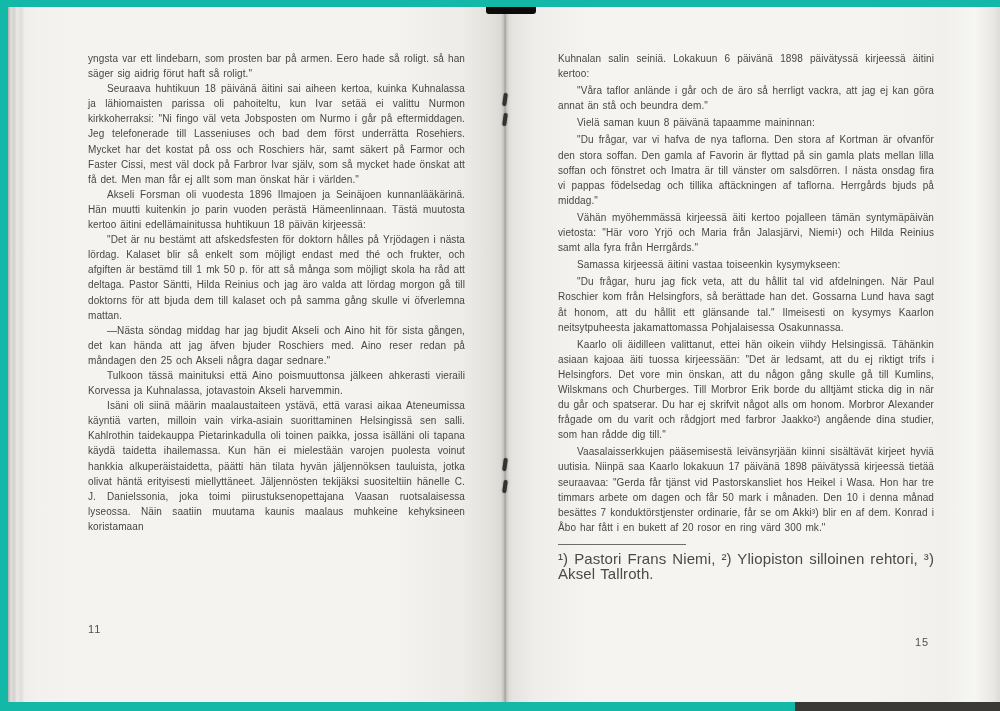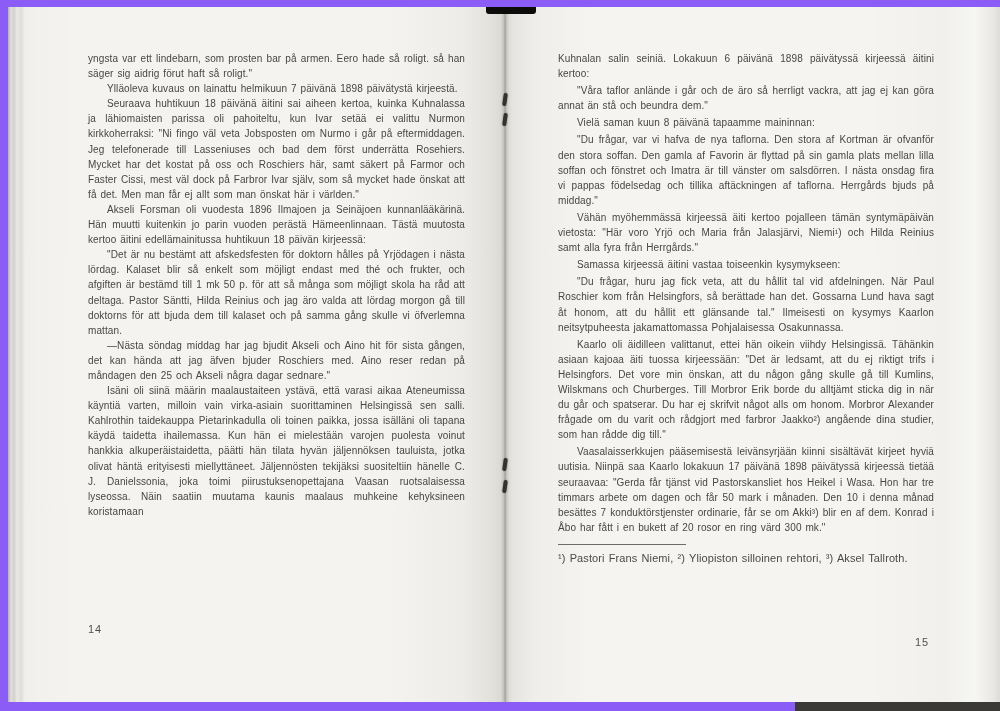--- a/index.html
+++ b/index.html
@@ -1,18 +1,18 @@
 <!DOCTYPE html>
 <html><head>
 <meta charset="utf-8">
 <style>
   html,body { margin:0; padding:0; background:#111; }
   .frame {
     position:relative; width:1000px; height:711px; overflow:hidden;
-    background:#8b5cf6;
+    background:#14b8a6;
     font-family:"Liberation Sans", sans-serif;
   }
   .spread { position:absolute; left:8px; top:7px; width:992px; height:695px; }
 
   .page { position:absolute; top:0; height:100%; }
   .page.left {
     left:0; width:497px;
     background:linear-gradient(90deg,
       #d6d4d0 0px, #e7e6e2 5px, #efeeea 14px, #f2f1ed 30px,
       #f4f3ef 70px, #f4f3ef 380px, #edece8 455px, #e2e0db 485px, #d8d6d1 497px);
@@ -63,45 +63,45 @@
     margin:0; font-size:10px; line-height:15.1px; color:#474645;
     text-align:justify; letter-spacing:0.1px; word-spacing:1px;
     text-indent:19px;
   }
   .textblock p.noindent { text-indent:0; }
   .page.right .textblock p + p { margin-top:2px; }
 
   .footnote-rule {
     width:128px; height:1px; background:#6e6c69; margin:9px 0 6px;
   }
-  .textblock p.footnote { text-indent:0; font-size:11px; color:#4b4a48; }
+  .textblock p.footnote { text-indent:0; font-size:15px; color:#4b4a48; }
 
   .pagenum {
     position:absolute; font-size:11px; color:#525150; letter-spacing:1px;
   }
   .page.left  .pagenum { left:80px;  top:616px; }
   .page.right .pagenum { left:410px; top:629px;text-align:center; }
 </style>
 </head>
 <body>
 
 <div class="frame">
   <div class="spread">
 
     <div class="page left">
       <div class="textblock">
         <p class="noindent">yngsta var ett lindebarn, som prosten bar på armen. Eero hade så roligt. så han säger sig aidrig förut haft så roligt."</p>
-        <p>Ylläoleva kuvaus on lainattu helmikuun 7 päivänä 1898 päivätystä kirjeestä.</p>
         <p>Seuraava huhtikuun 18 päivänä äitini sai aiheen kertoa, kuinka Kuhnalassa ja lähiomaisten parissa oli pahoiteltu, kun Ivar setää ei valittu Nurmon kirkkoherraksi: "Ni fingo väl veta Jobsposten om Nurmo i går på eftermiddagen. Jeg telefonerade till Lasseniuses och bad dem först underrätta Rosehiers. Mycket har det kostat på oss och Roschiers här, samt säkert på Farmor och Faster Cissi, mest väl dock på Farbror Ivar själv, som så mycket hade önskat att få det. Men man får ej allt som man önskat här i världen."</p>
         <p>Akseli Forsman oli vuodesta 1896 Ilmajoen ja Seinäjoen kunnanlääkärinä. Hän muutti kuitenkin jo parin vuoden perästä Hämeenlinnaan. Tästä muutosta kertoo äitini edellämainitussa huhtikuun 18 päivän kirjeessä:</p>
         <p>"Det är nu bestämt att afskedsfesten för doktorn hålles på Yrjödagen i nästa lördag. Kalaset blir så enkelt som möjligt endast med thé och frukter, och afgiften är bestämd till 1 mk 50 p. för att så många som möjligt skola ha råd att deltaga. Pastor Säntti, Hilda Reinius och jag äro valda att lördag morgon gå till doktorns för att bjuda dem till kalaset och på samma gång skulle vi öfverlemna mattan.</p>
         <p>—Nästa söndag middag har jag bjudit Akseli och Aino hit för sista gången, det kan hända att jag äfven bjuder Roschiers med. Aino reser redan på måndagen den 25 och Akseli några dagar sednare."</p>
+        <p>Tulkoon tässä mainituksi että Aino poismuuttonsa jälkeen ahkerasti vieraili Korvessa ja Kuhnalassa, jotavastoin Akseli harvemmin.</p>
         <p>Isäni oli siinä määrin maalaustaiteen ystävä, että varasi aikaa Ateneumissa käyntiä varten, milloin vain virka-asiain suorittaminen Helsingissä sen salli. Kahlrothin taidekauppa Pietarinkadulla oli toinen paikka, jossa isälläni oli tapana käydä taidetta ihailemassa. Kun hän ei mielestään varojen puolesta voinut hankkia alkuperäistaidetta, päätti hän tilata hyvän jäljennöksen tauluista, jotka olivat häntä erityisesti miellyttäneet. Jäljennösten tekijäksi suositeltiin hänelle C. J. Danielssonia, joka toimi piirustuksenopettajana Vaasan ruotsalaisessa lyseossa. Näin saatiin muutama kaunis maalaus muhkeine kehyksineen koristamaan</p>
       </div>
-      <div class="pagenum">14</div>
+      <div class="pagenum">11</div>
     </div>
 
     <div class="page right">
       <div class="textblock">
         <p class="noindent">Kuhnalan salin seiniä. Lokakuun 6 päivänä 1898 päivätyssä kirjeessä äitini kertoo:</p>
         <p>"Våra taflor anlände i går och de äro så herrligt vackra, att jag ej kan göra annat än stå och beundra dem."</p>
         <p>Vielä saman kuun 8 päivänä tapaamme maininnan:</p>
         <p>"Du frågar, var vi hafva de nya taflorna. Den stora af Kortman är ofvanför den stora soffan. Den gamla af Favorin är flyttad på sin gamla plats mellan lilla soffan och fönstret och Imatra är till vänster om salsdörren. I nästa onsdag fira vi pappas födelsedag och tillika aftäckningen af taflorna. Herrgårds bjuds på middag."</p>
         <p>Vähän myöhemmässä kirjeessä äiti kertoo pojalleen tämän syntymäpäivän vietosta: "Här voro Yrjö och Maria från Jalasjärvi, Niemi¹) och Hilda Reinius samt alla fyra från Herrgårds."</p>
         <p>Samassa kirjeessä äitini vastaa toiseenkin kysymykseen:</p>

